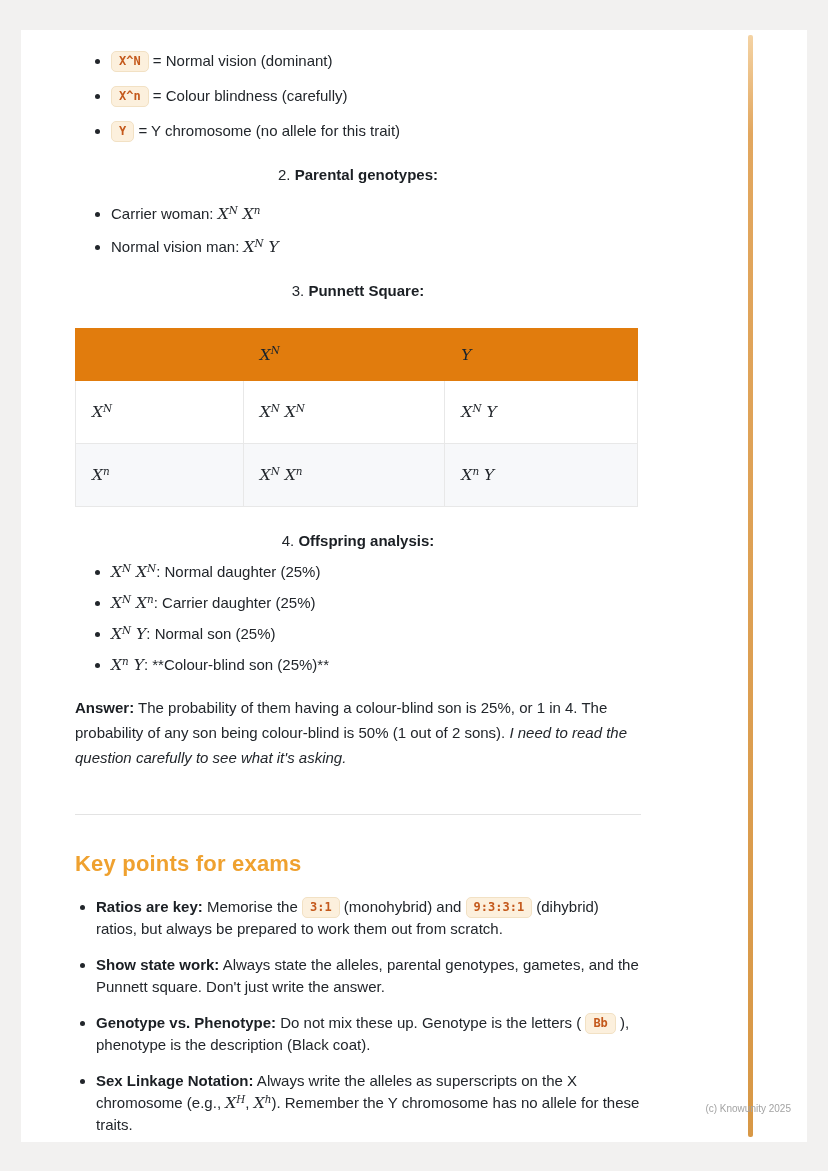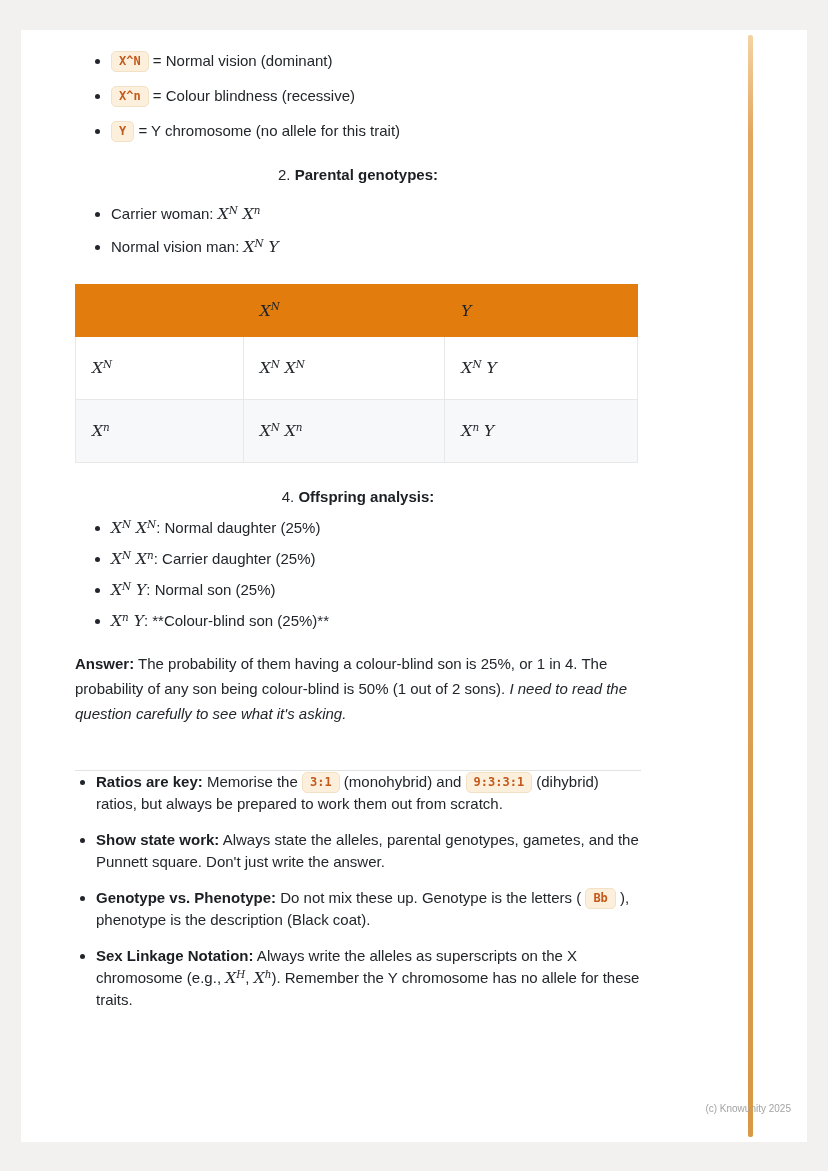--- a/index.html
+++ b/index.html
@@ -76,38 +76,42 @@
 
     <div class="content">
 
       <ul class="allele-list">
         <li>
           <code class="chip">X^N</code>
           <span>= Normal vision (dominant)</span>
         </li>
         <li>
           <code class="chip">X^n</code>
-          <span>= Colour blindness (recessive)</span>
+          <span>= Colour blindness (carefully)</span>
         </li>
         <li>
           <code class="chip">Y</code>
           <span>= Y chromosome (no allele for this trait)</span>
         </li>
       </ul>
 
       <div class="num-heading">
         <span>2.</span>
         <strong>Parental genotypes:</strong>
       </div>
 
       <ul class="sub-list">
         <li>Carrier woman: <span class="math">X<sup>N</sup> X<sup>n</sup></span></li>
         <li>Normal vision man: <span class="math">X<sup>N</sup> Y</span></li>
       </ul>
 
+      <div class="num-heading">
+        <span>3.</span>
+        <strong>Punnett Square:</strong>
+      </div>
 
       <table class="punnett">
         <thead>
           <tr>
             <th class="c1 math"></th>
             <th class="c2 math">X<sup>N</sup></th>
             <th class="c3 math">Y</th>
           </tr>
         </thead>
         <tbody>
@@ -133,20 +137,21 @@
         <li><span class="math">X<sup>N</sup> X<sup>N</sup></span>: Normal daughter (25%)</li>
         <li><span class="math">X<sup>N</sup> X<sup>n</sup></span>: Carrier daughter (25%)</li>
         <li><span class="math">X<sup>N</sup> Y</span>: Normal son (25%)</li>
         <li><span class="math">X<sup>n</sup> Y</span>: **Colour-blind son (25%)**</li>
       </ul>
 
       <p class="answer"><strong>Answer:</strong> The probability of them having a colour-blind son is 25%, or 1 in 4. The probability of any son being colour-blind is 50% (1 out of 2 sons). <em>I need to read the question carefully to see what it's asking.</em></p>
 
       <hr class="divider">
 
+      <h2 class="key-heading">Key points for exams</h2>
 
       <ul class="key-list">
         <li><strong>Ratios are key:</strong> Memorise the <code class="chip">3:1</code> (monohybrid) and <code class="chip">9:3:3:1</code> (dihybrid) ratios, but always be prepared to work them out from scratch.</li>
         <li><strong>Show state work:</strong> Always state the alleles, parental genotypes, gametes, and the Punnett square. Don't just write the answer.</li>
         <li><strong>Genotype vs. Phenotype:</strong> Do not mix these up. Genotype is the letters ( <code class="chip">Bb</code> ), phenotype is the description (Black coat).</li>
         <li><strong>Sex Linkage Notation:</strong> Always write the alleles as superscripts on the X chromosome (e.g., <span class="math">X<sup>H</sup></span>, <span class="math">X<sup>h</sup></span>). Remember the Y chromosome has no allele for these traits.</li>
       </ul>
 
     </div>
 

